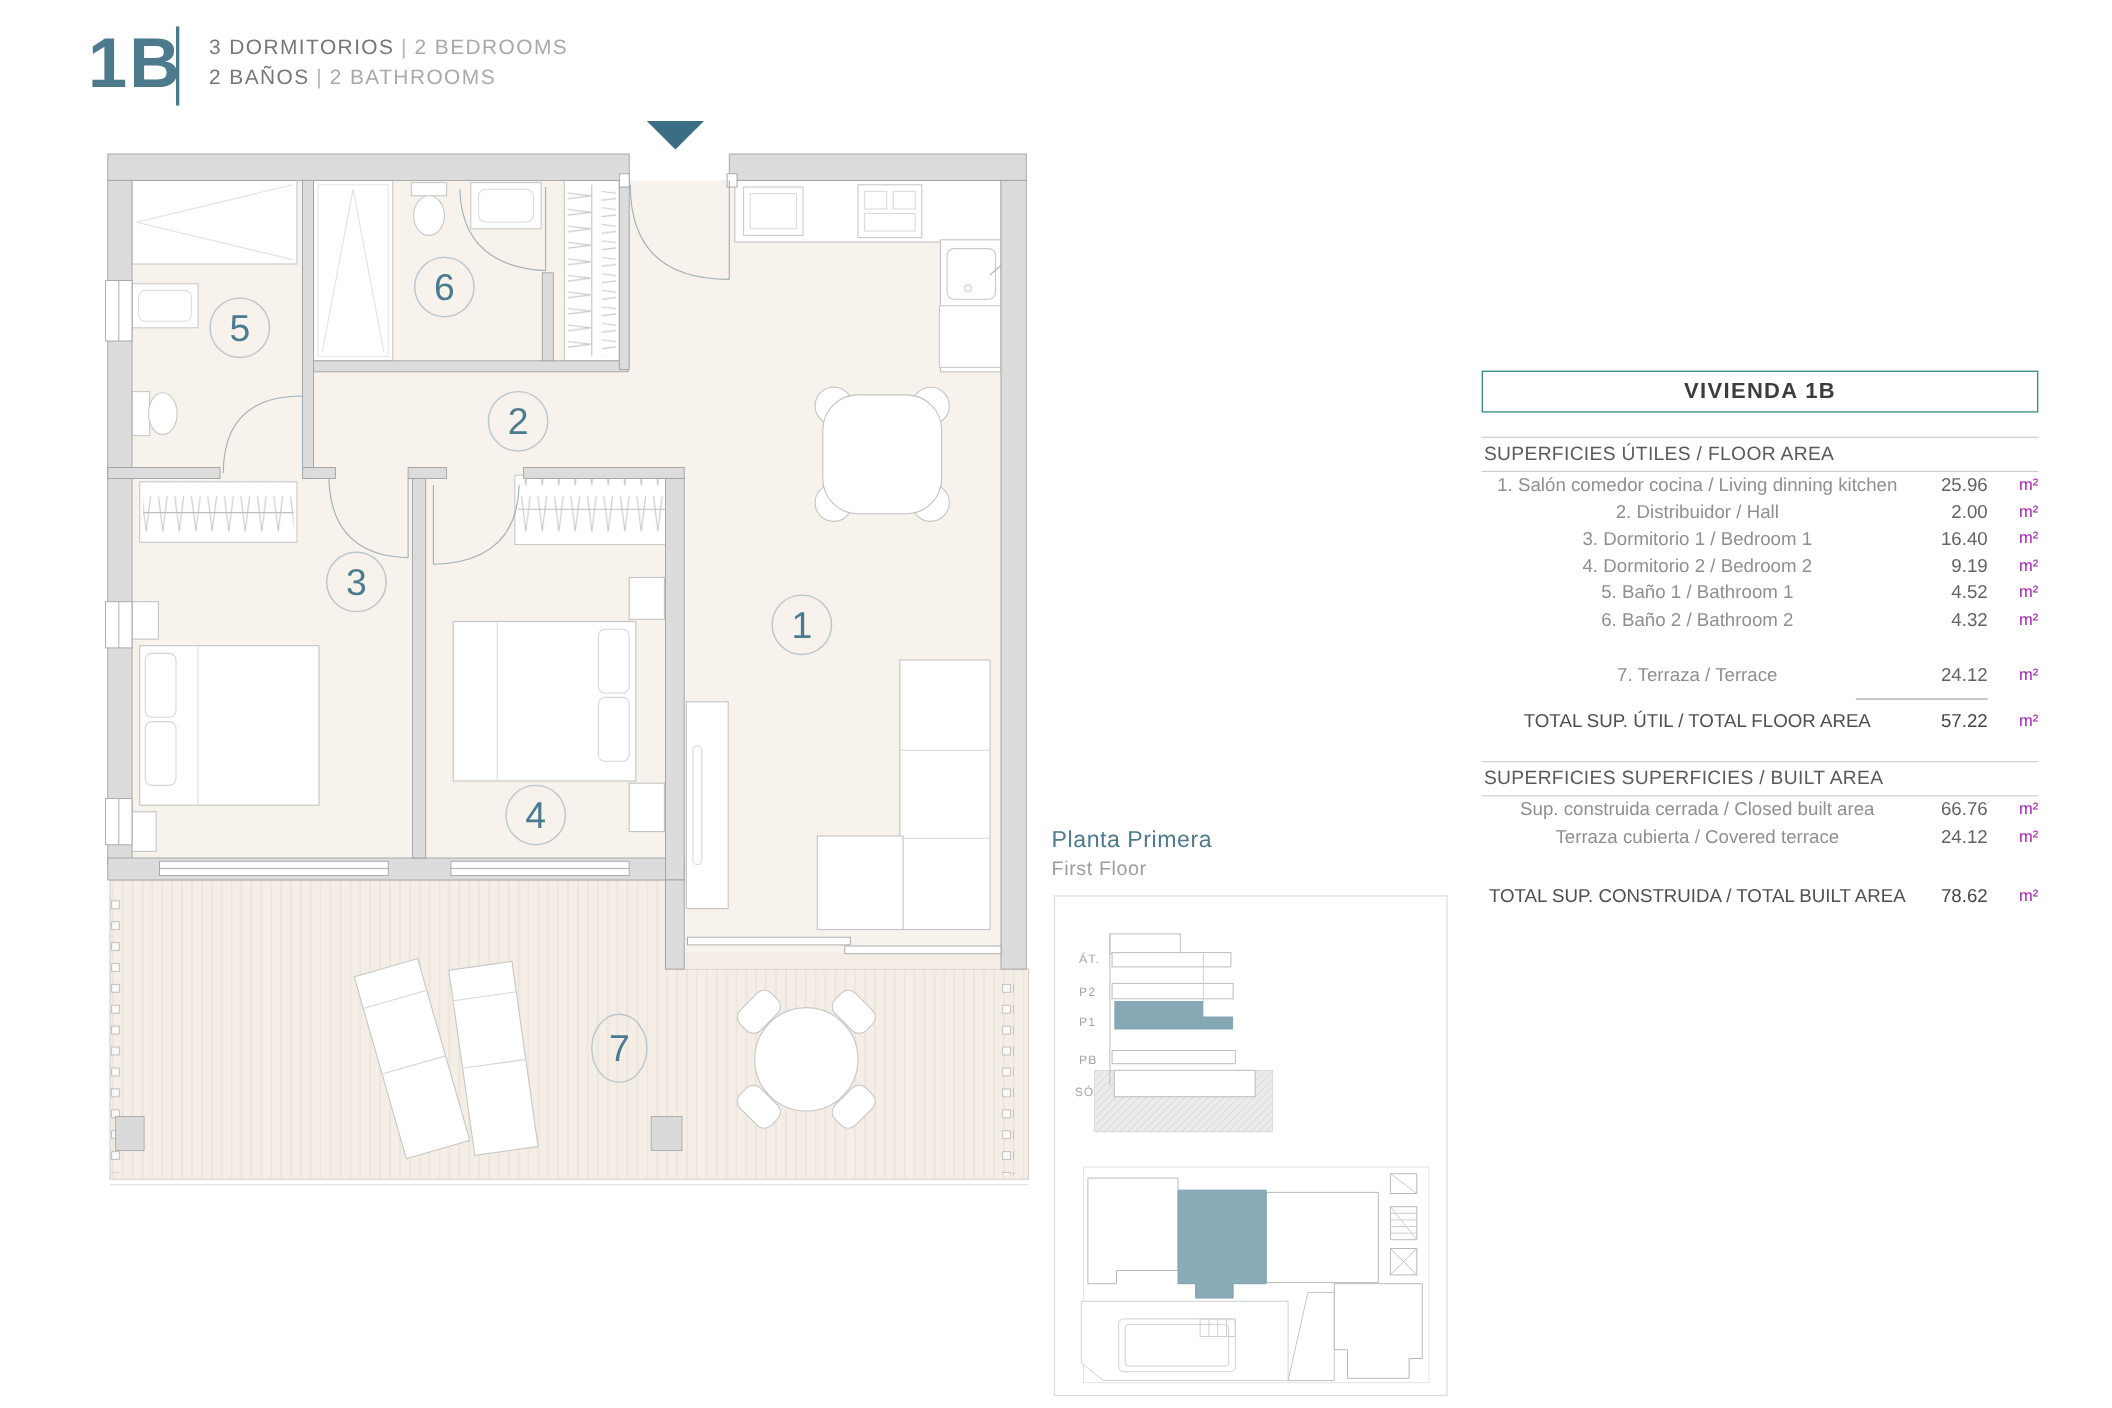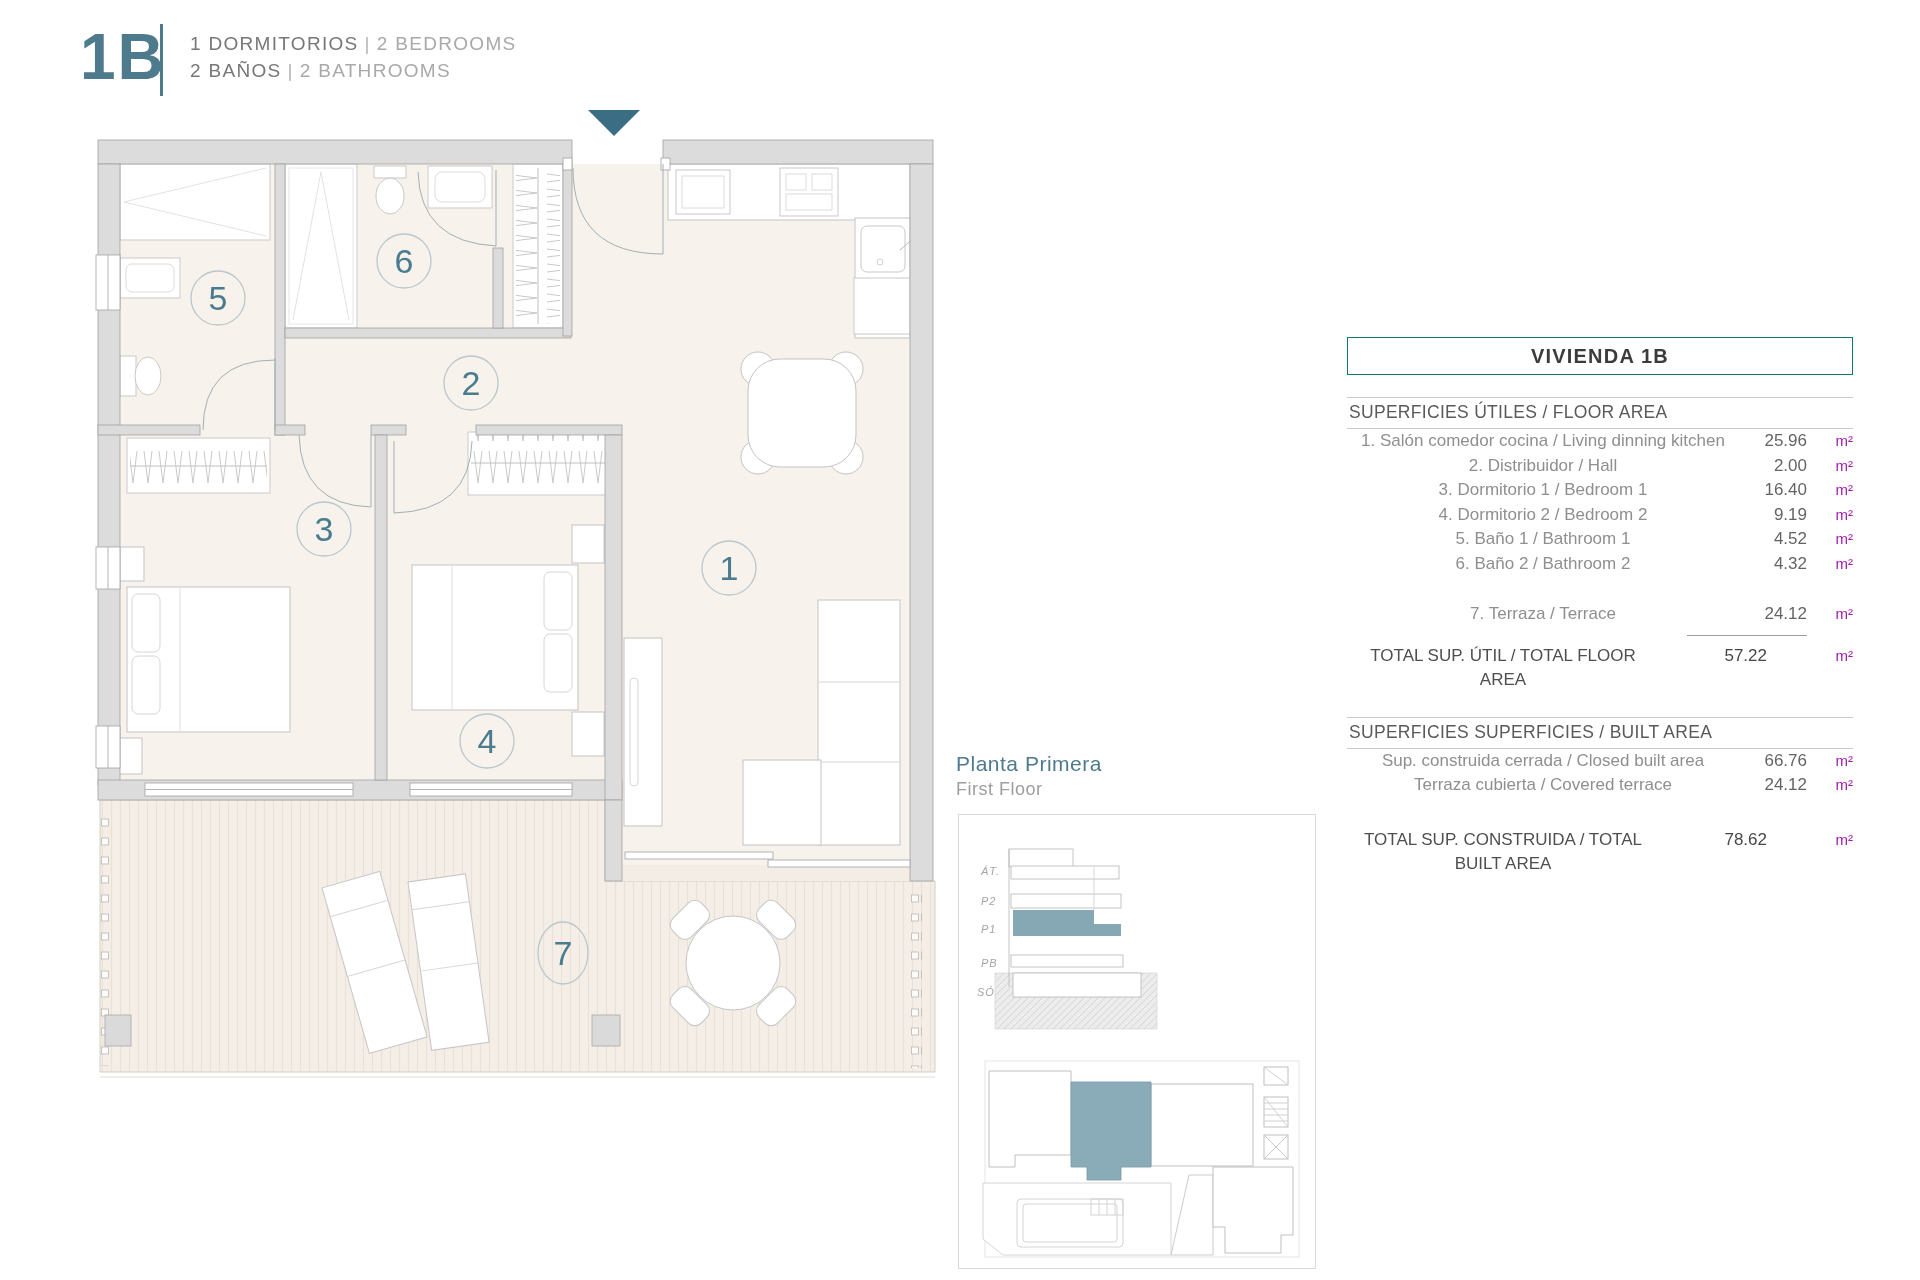--- a/index.html
+++ b/index.html
@@ -11,47 +11,47 @@
   .hdr-divider{position:absolute;left:160px;top:24px;width:3px;height:72px;background:#4e7a8e;}
   .hdr-lines{position:absolute;left:190px;top:30px;font-size:19px;letter-spacing:1.3px;line-height:27px;color:#777;}
   .hdr-lines .en{color:#a9a9a9;}
   .hdr-lines .sep{color:#b5b5b5;padding:0 6px;}
   
   .floor-label{position:absolute;left:956px;top:752px;}
   .floor-label .es{font-size:21px;color:#4e7a8e;letter-spacing:.5px;}
   .floor-label .en{font-size:18px;color:#9e9e9e;letter-spacing:.5px;margin-top:3px;}
   
   .diagram-box{position:absolute;left:958px;top:814px;width:356px;height:453px;
-               border:1px solid #d9d9d9;background:#fff;font-style:italic;}
+               border:1px solid #d9d9d9;background:#fff;}
   .stack-lbl{font-size:11px;fill:#a5a5a5;letter-spacing:1px;font-family:"Liberation Sans",sans-serif;}
   
   .area-table{position:absolute;left:1347px;top:337px;width:506px;font-size:17px;color:#8f8f8f;}
   .t-title-box{height:36px;line-height:36px;text-align:center;border:1px solid #0f766e;
                font-size:20px;font-weight:bold;color:#3c3c3c;letter-spacing:1.2px;}
   .t-rule{border-top:1px solid #c9c9c9;height:0;}
   .t-sec{font-size:17.5px;color:#5a5a5a;padding:4px 0 5px 2px;letter-spacing:.3px;}
   .trow{display:flex;line-height:24.5px;}
   .trow .tlabel{flex:1;padding-left:2px;text-align:center;}
   .trow .tval{width:70px;text-align:right;color:#646464;}
   .trow .tunit{width:46px;text-align:right;color:#a21caf;font-size:15px;}
-  .trow.total{color:#4f4f4f;gap:40px;}
+  .trow.total{color:#4f4f4f;}
   .trow.total .tval{color:#474747;}
   .short-rule{width:120px;margin-left:340px;border-top:1px solid #9e9e9e;height:0;}
   .sp22{height:22px;} .sp26{height:26px;} .sp8{height:8px;} .sp30{height:30px;} .sp24{height:24px;}
   svg text{font-family:"Liberation Sans",sans-serif;}
 </style>
 </head>
 <body>
 
 <div class="page">
 
   <div class="unit-big">1B</div>
   <div class="hdr-divider"></div>
   <div class="hdr-lines">
-    <div><span>1 DORMITORIOS</span><span class="sep">|</span><span class="en">2 BEDROOMS</span></div>
+    <div><span>3 DORMITORIOS</span><span class="sep">|</span><span class="en">2 BEDROOMS</span></div>
     <div><span>2 BAÑOS</span><span class="sep">|</span><span class="en">2 BATHROOMS</span></div>
   </div>
 
   <svg width="860" height="975" viewBox="0 0 860 975" style="position:absolute;left:80px;top:110px;">
     <defs>
       <pattern id="deckp" width="9" height="9" patternUnits="userSpaceOnUse">
         <rect width="9" height="9" fill="#f4eee7"></rect>
         <line x1="4.5" y1="0" x2="4.5" y2="9" stroke="#eae1d7" stroke-width="1.1"></line>
       </pattern>
       <pattern id="hangV" width="15" height="42" patternUnits="userSpaceOnUse">

